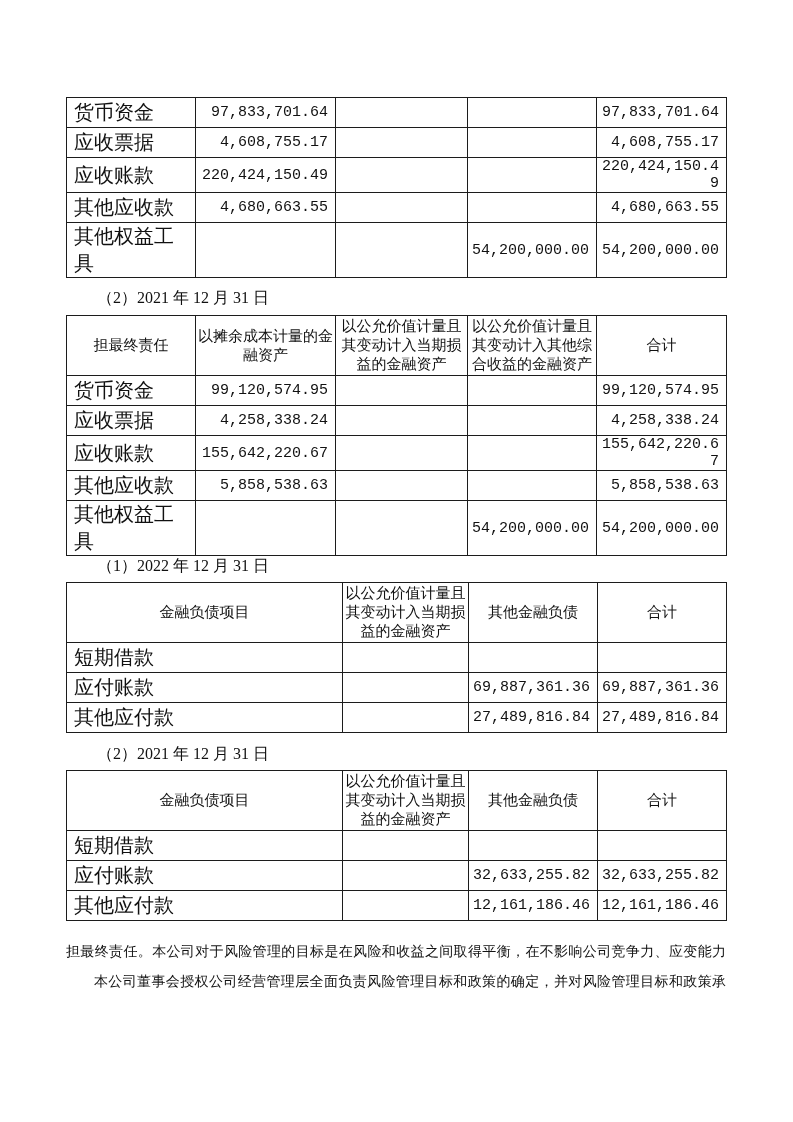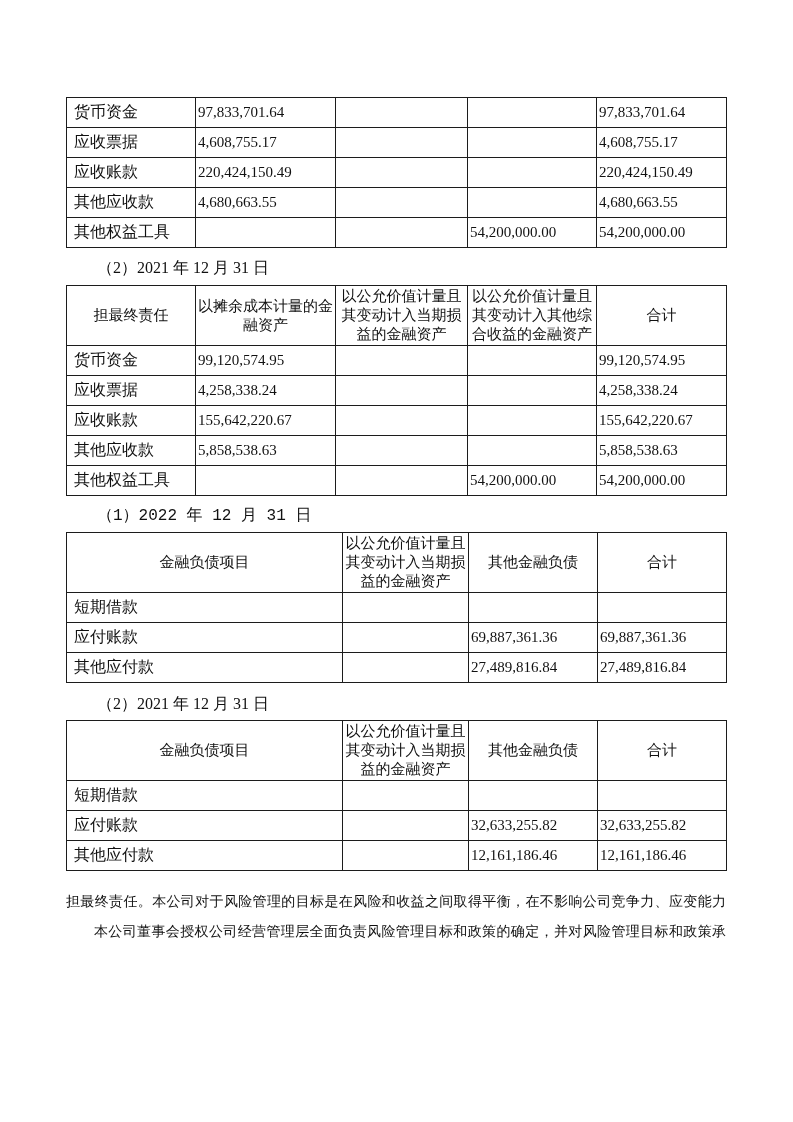--- a/index.html
+++ b/index.html
@@ -19,42 +19,42 @@
     vertical-align:middle;word-break:break-all;
   }
   .tbl tr{height:30px;}
   tr.hr-assets{height:60px;}
   tr.hr-liab{height:55px;}
   .tbl th{
     font-weight:normal;text-align:center;
     font-size:15px;line-height:19px;padding:1px 2px;
   }
   td.l{
-    text-align:left;padding:0 4px 0 7px;font-size:16px;margin-top:46px;
+    text-align:left;padding:0 4px 0 7px;font-size:20px;margin-top:46px;
   }
   td.n{
-    padding:0 7px 0 2px;
-    font-family:Liberation Serif, serif;
+    text-align:right;padding:0 7px 0 2px;
+    font-family:Liberation Mono, monospace;
     font-size:15px;
   }
 
   
   col.ac1{width:129px;} col.ac2{width:140px;} col.ac3{width:132px;}
   col.ac4{width:129px;} col.ac5{width:130px;}
   
   col.lc1{width:276px;} col.lc2{width:126px;} col.lc3{width:129px;} col.lc4{width:129px;}
 
   .caption{
     font-size:16px;line-height:20px;margin:0 0 0 97px;
   }              
   #assets-cont{margin-top:97px;}
   #cap-assets-2021{margin-top:10px;}
   #assets-2021{margin-top:7px;}
   #section-liab{margin:12px 0 0 106px;font-size:16px;line-height:20px;}
-  #cap-liab-2022{margin-top:10px;font-family:Liberation Mono, monospace;}
+  #cap-liab-2022{}
   #liab-2022{margin-top:6px;}
   #cap-liab-2021{margin-top:11px;}
   #liab-2021{margin-top:6px;}
 
   .para{
     width:660px;margin:16px 66px 0 66px;
   }
   .pline{
     font-size:14px;line-height:30px;
     text-align:justify;text-align-last:justify;

